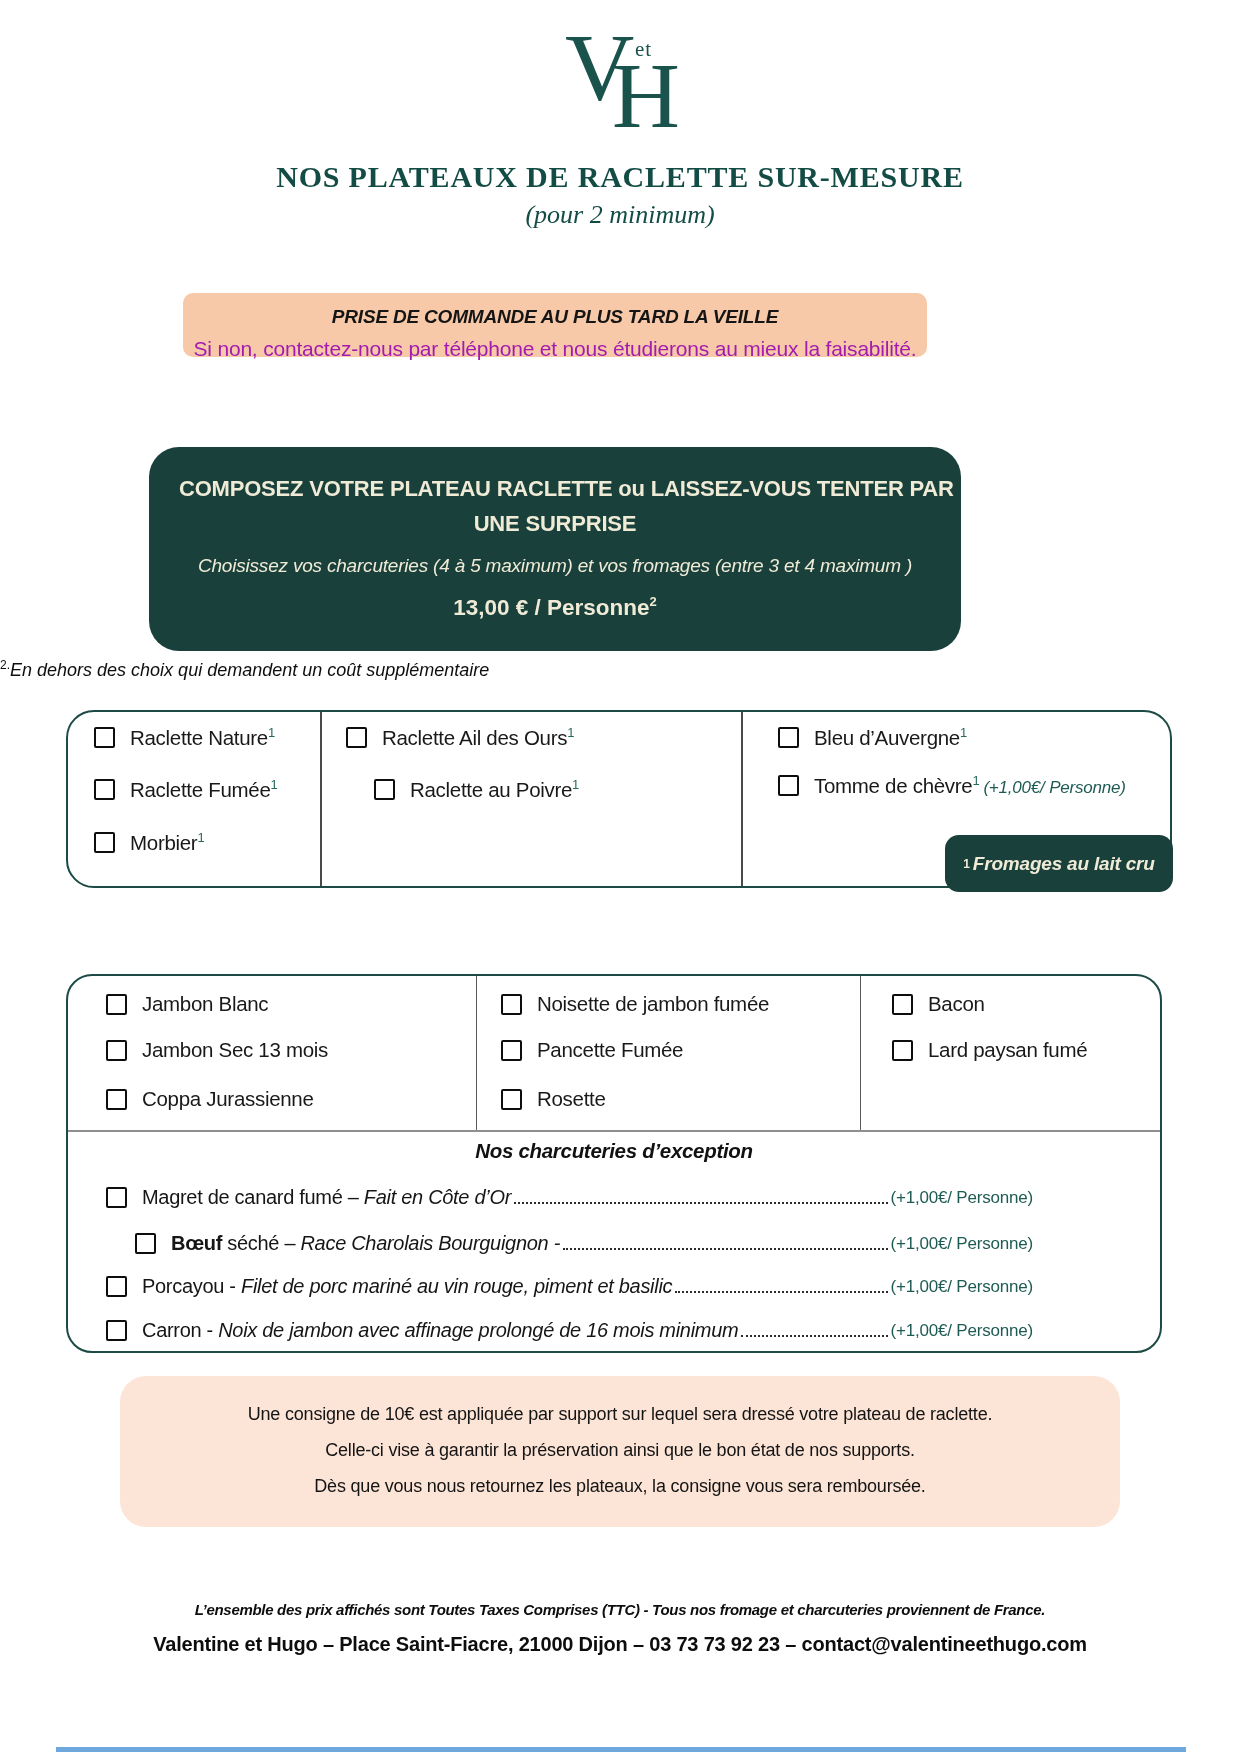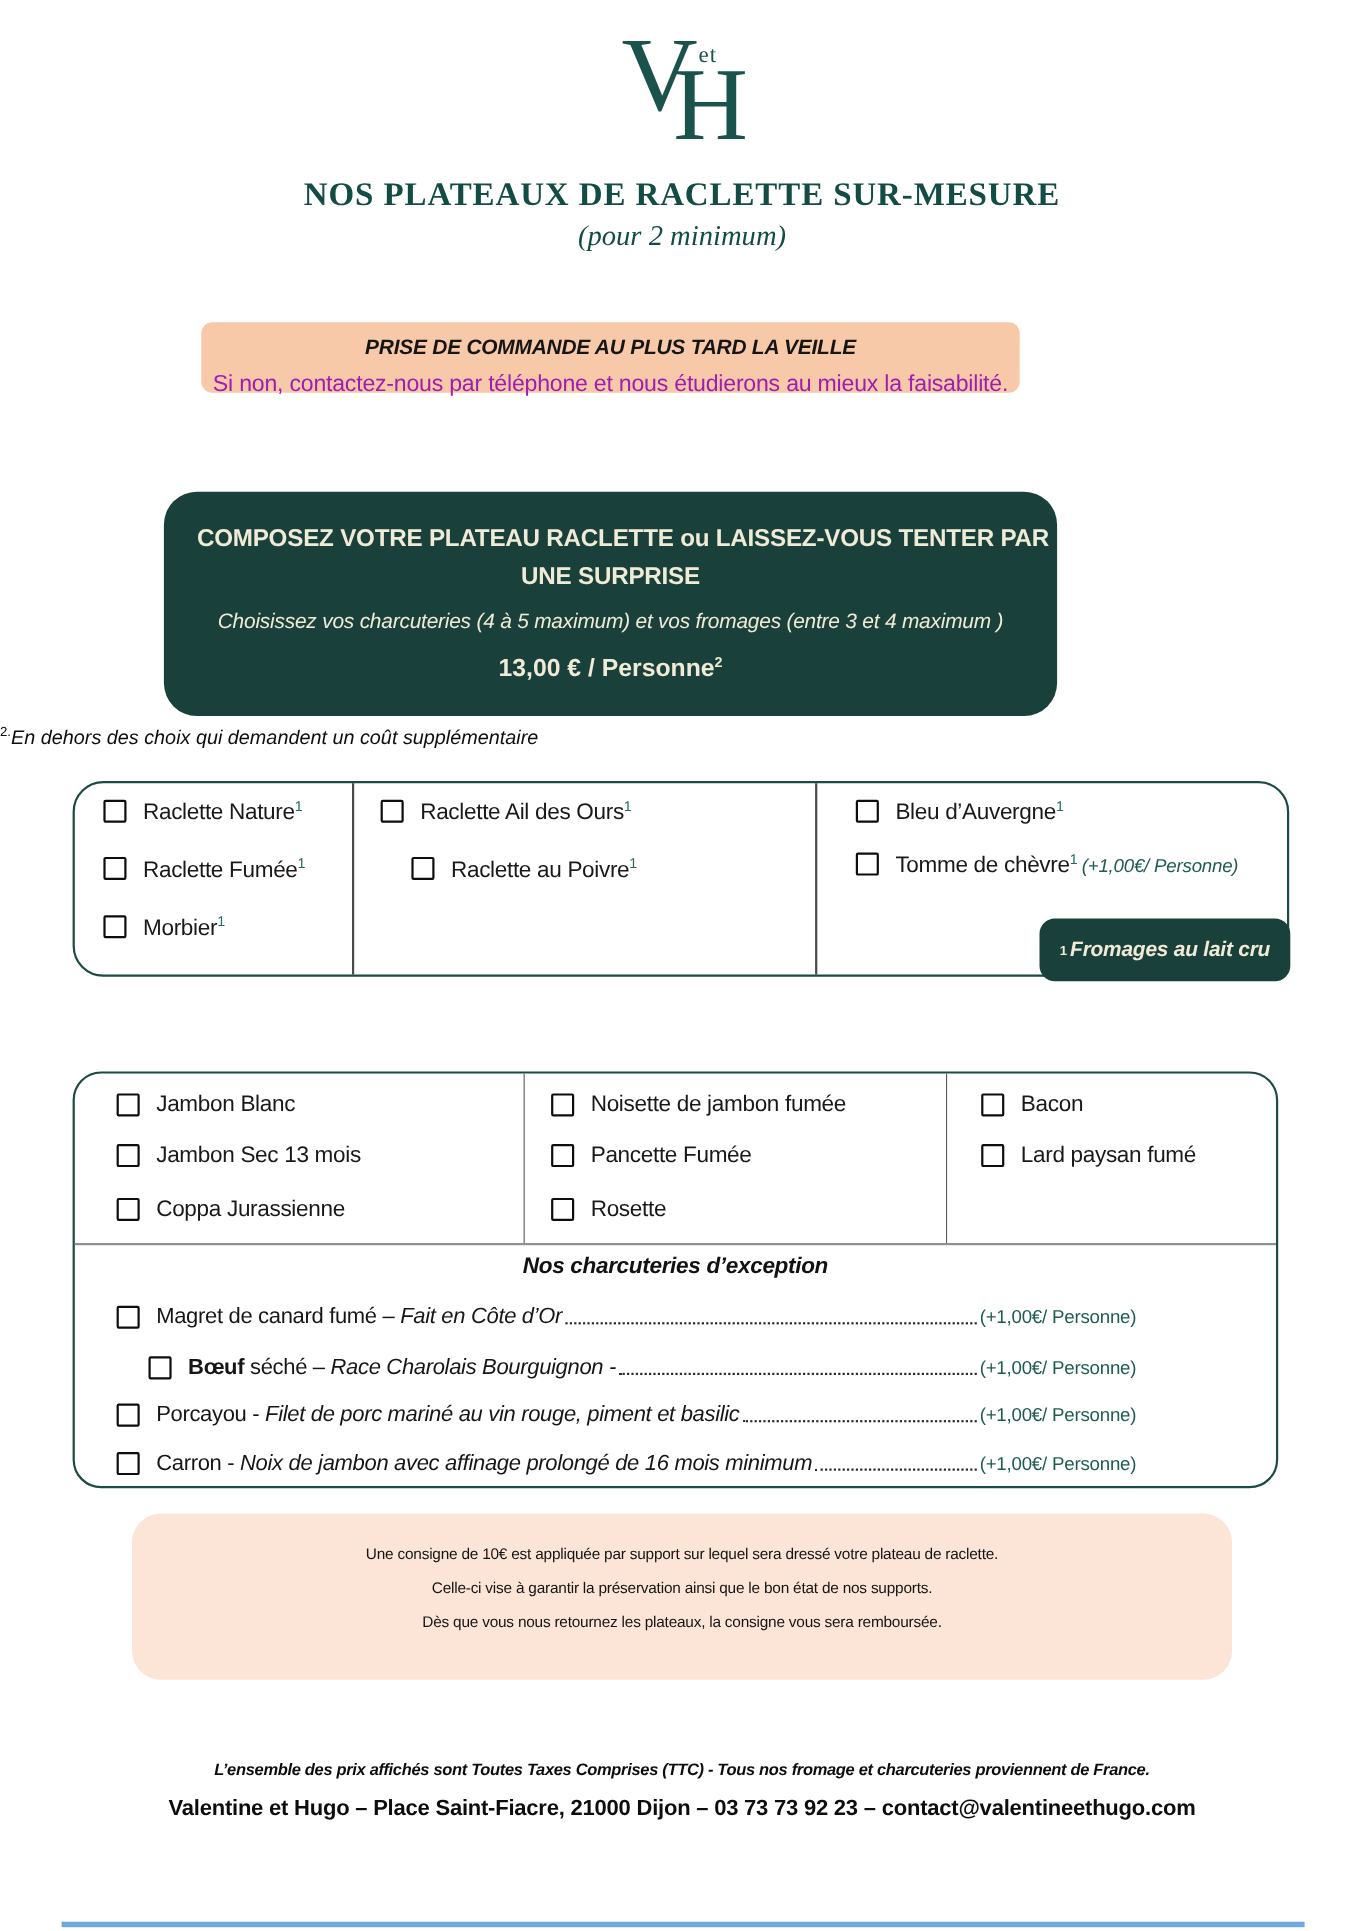--- a/index.html
+++ b/index.html
@@ -95,21 +95,21 @@
   .xtext b { font-weight:bold; }
   .xtext i { font-style:italic; }
   .leader { flex:1 1 auto; border-bottom:2.2px dotted #2b2b2b; margin:0 3px 5px 3px; min-width:30px; }
   .xprice { font-size:17px; color:#1E5B53; padding-bottom:1px; letter-spacing:-0.2px; }
 
   
   .deposit {
     position:absolute; left:120px; top:1376px; width:1000px; height:151px;
     background:#FCE5D7; border-radius:26px; text-align:center; padding-top:28px;
   }
-  .deposit div { font-size:14px; color:#141414; margin-bottom:15px; letter-spacing:-0.2px; }
+  .deposit div { font-size:18px; color:#141414; margin-bottom:15px; letter-spacing:-0.2px; }
 
   
   .footer-legal {
     position:absolute; top:1601px; left:0; width:100%; text-align:center;
     font-weight:bold; font-style:italic; font-size:15px; color:#0d0d0d; letter-spacing:-0.3px;
   }
   .footer-contact {
     position:absolutе;
   }
   .footer-contact {

